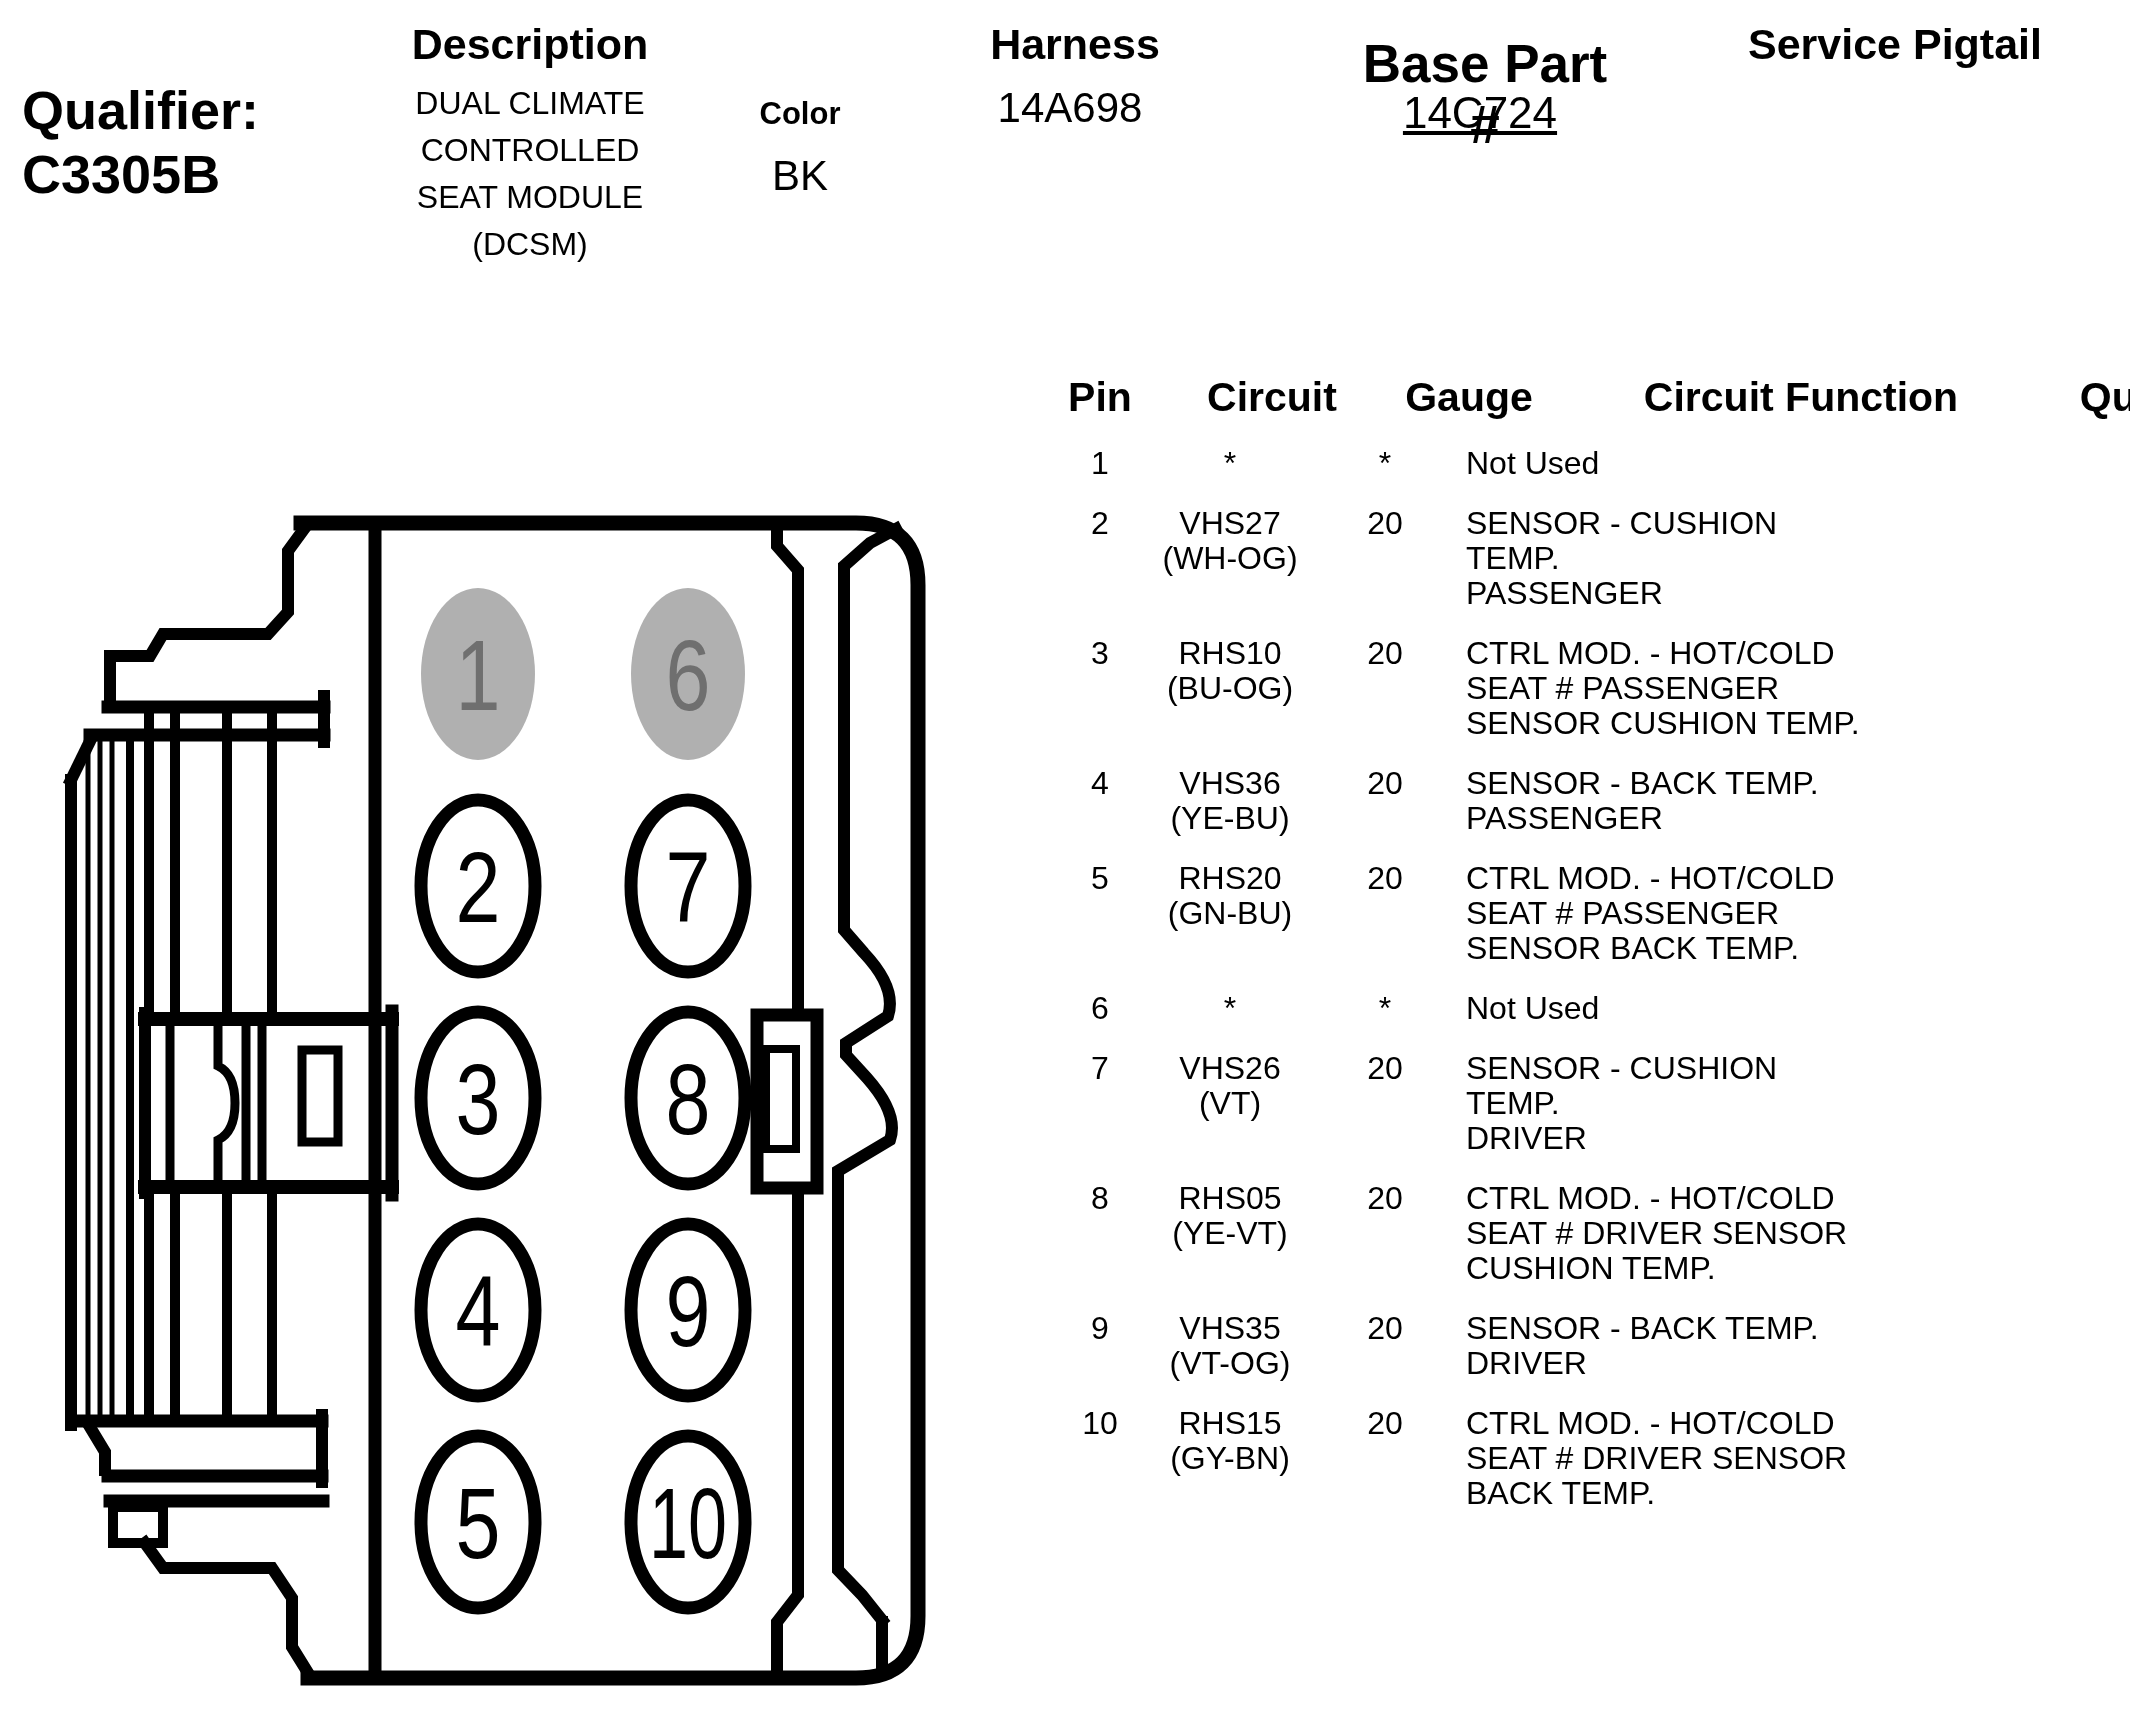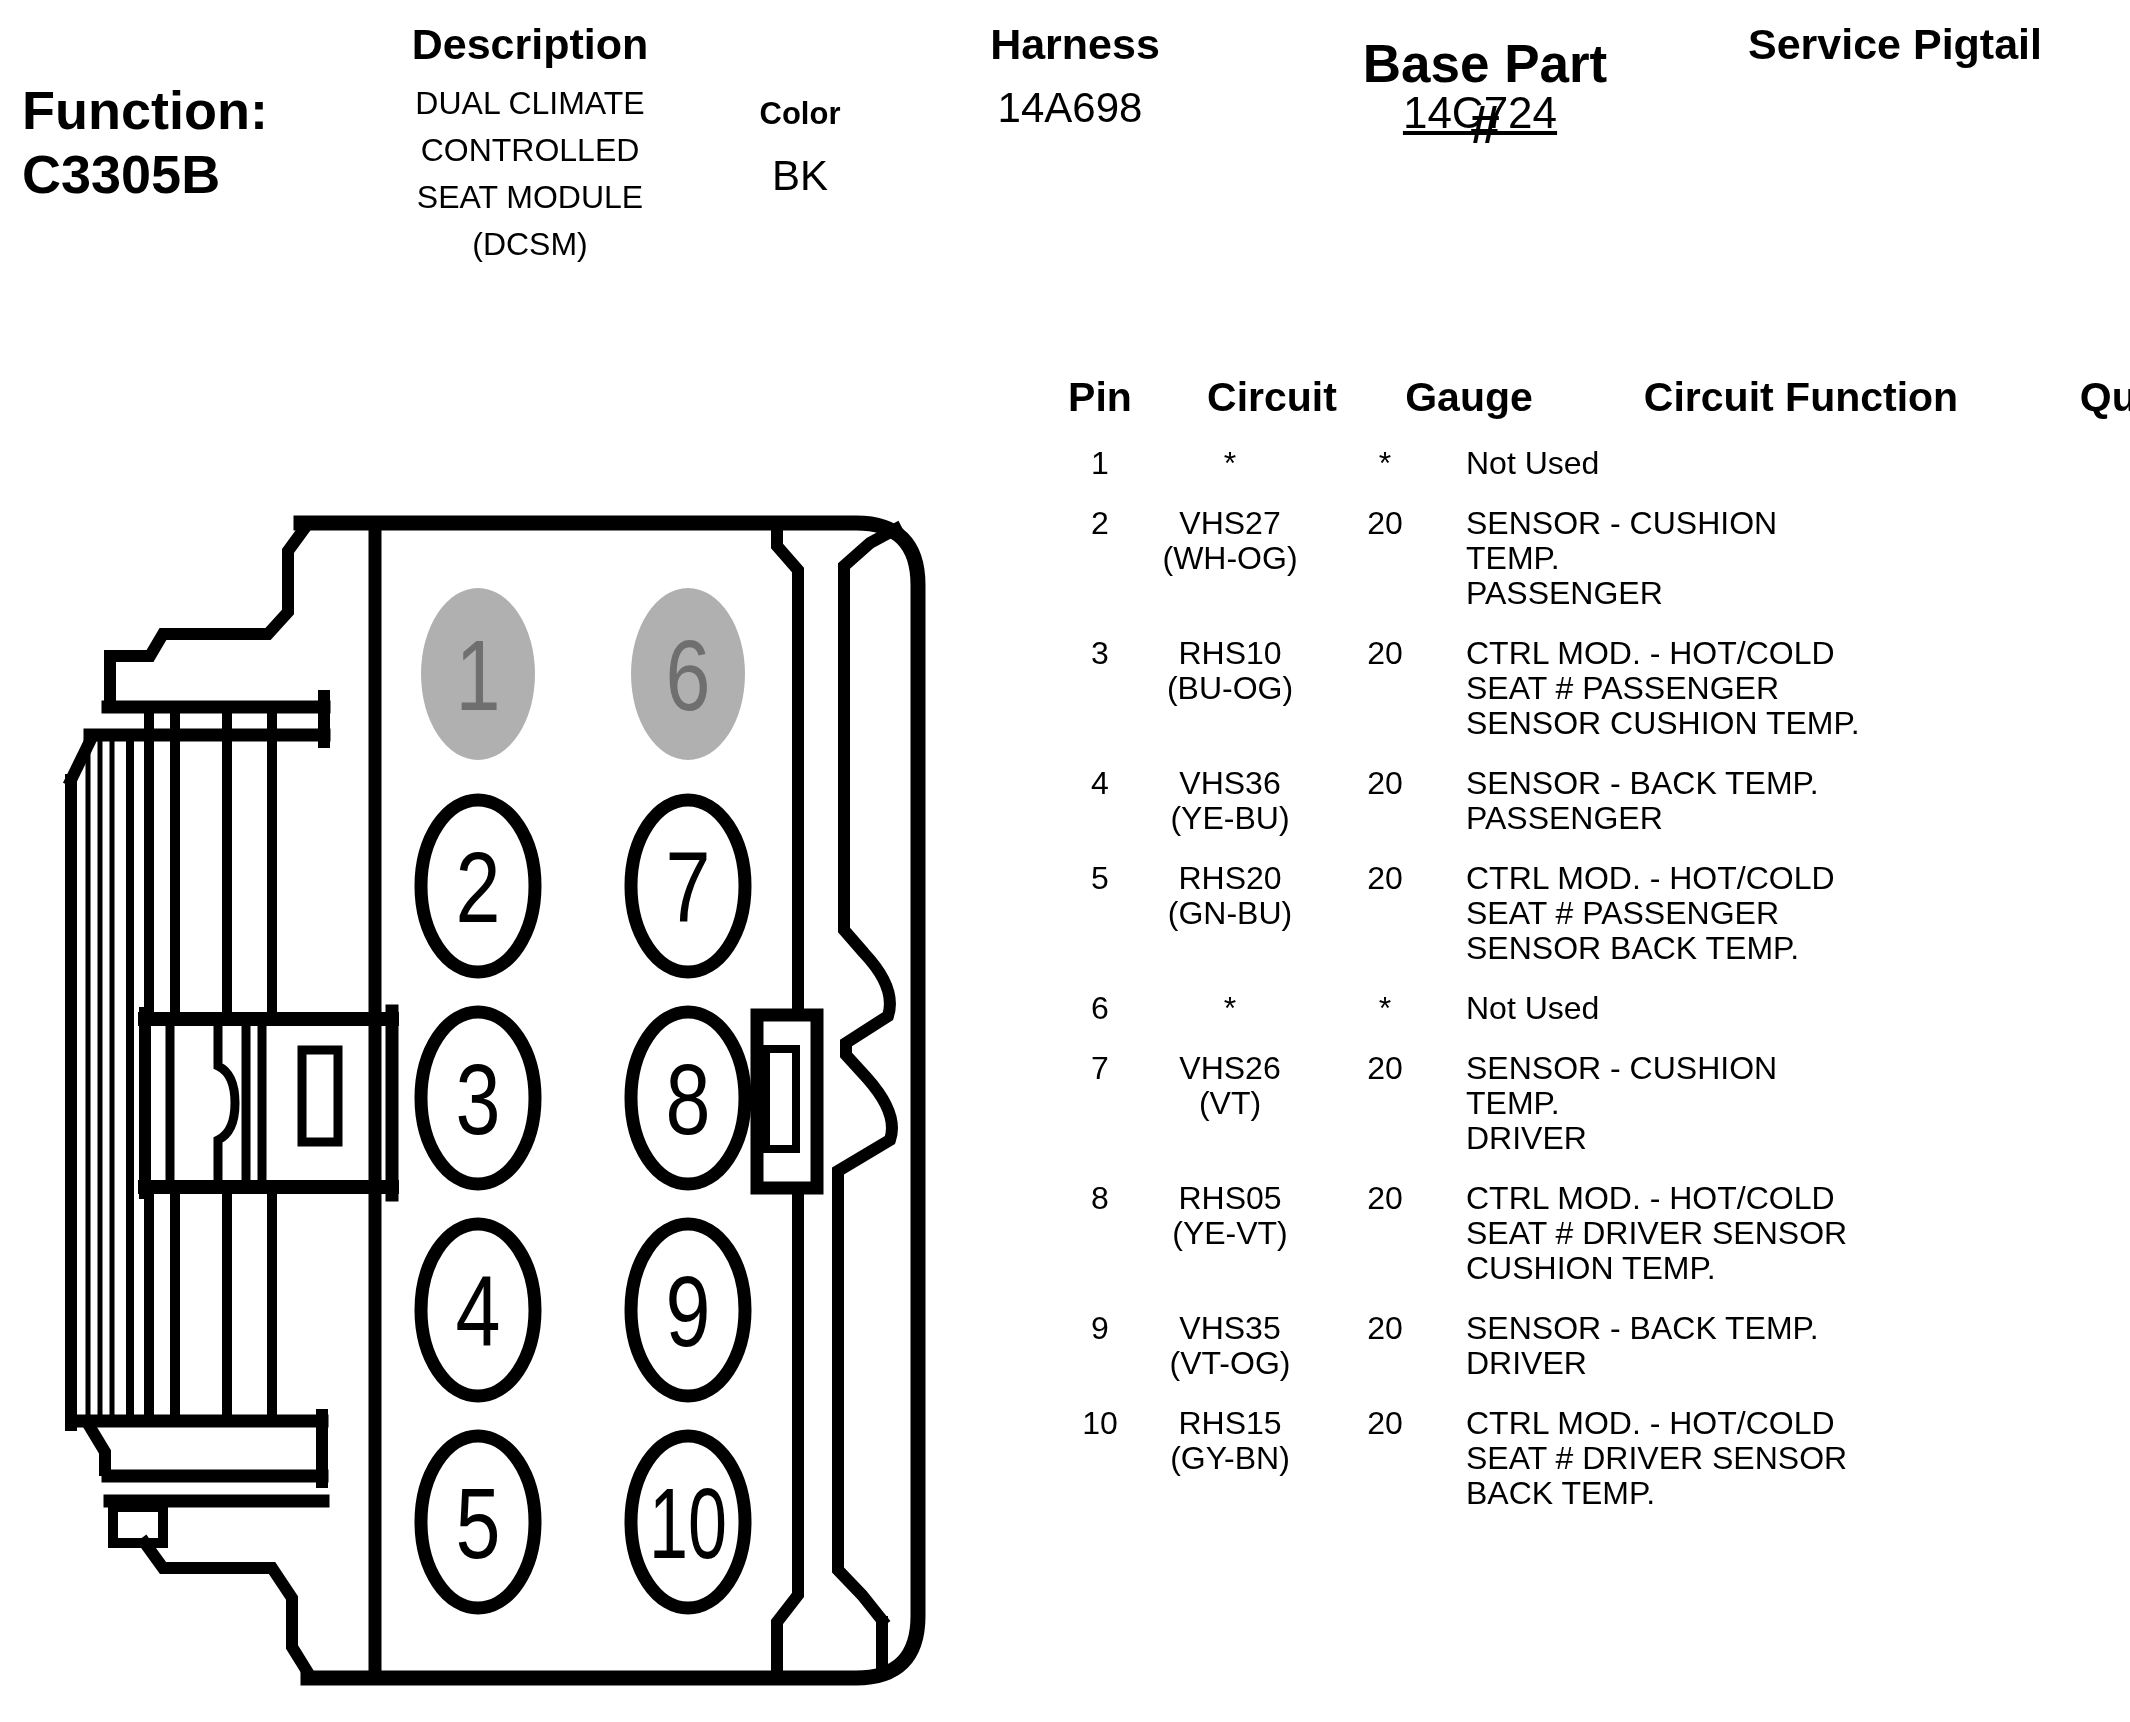--- a/index.html
+++ b/index.html
@@ -43,21 +43,21 @@
   
   .connector-svg{left:50px;top:430px;}
   svg text{font-family:"Liberation Sans", sans-serif;}
   .pin-num{fill:#000;font-size:100px;}
   .pin-num-gray{fill:#6f6f6f;font-size:100px;}
 </style>
 </head>
 <body>
 
 <div class="abs connector-title">
-  <div>Function:</div>
+  <div>Qualifier:</div>
   <div>C3305B</div>
 </div>
 
 <div class="abs col-desc-label bold ctr">Description</div>
 <div class="abs col-desc-value ctr">DUAL CLIMATE
 CONTROLLED
 SEAT MODULE
 (DCSM)</div>
 
 <div class="abs col-color-label bold ctr">Color</div>

